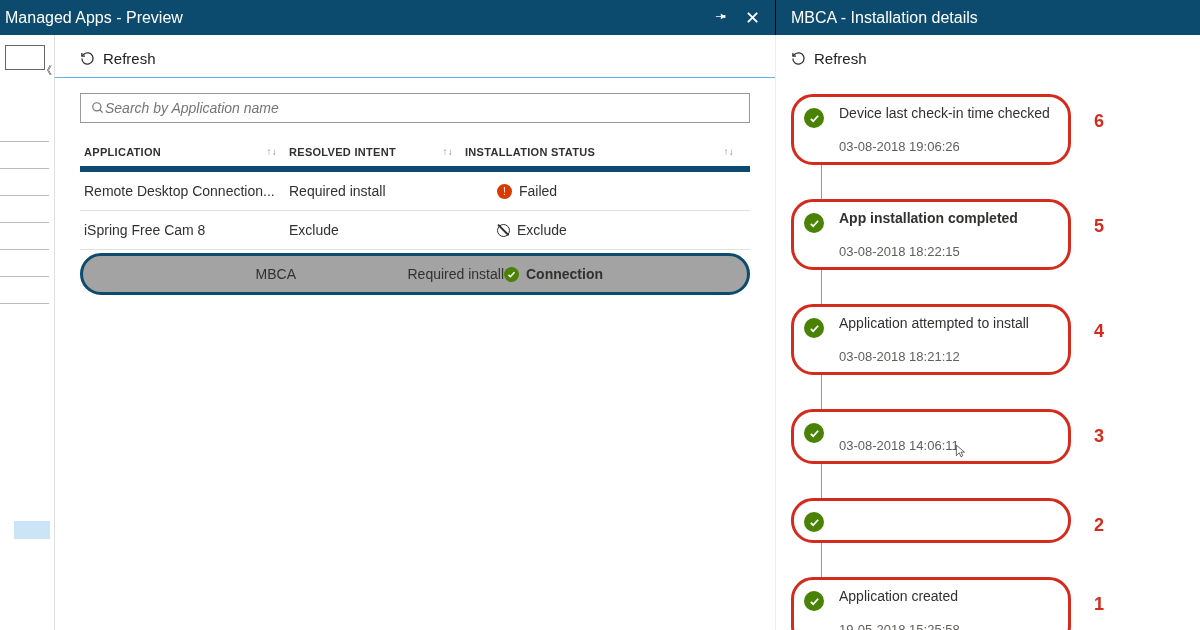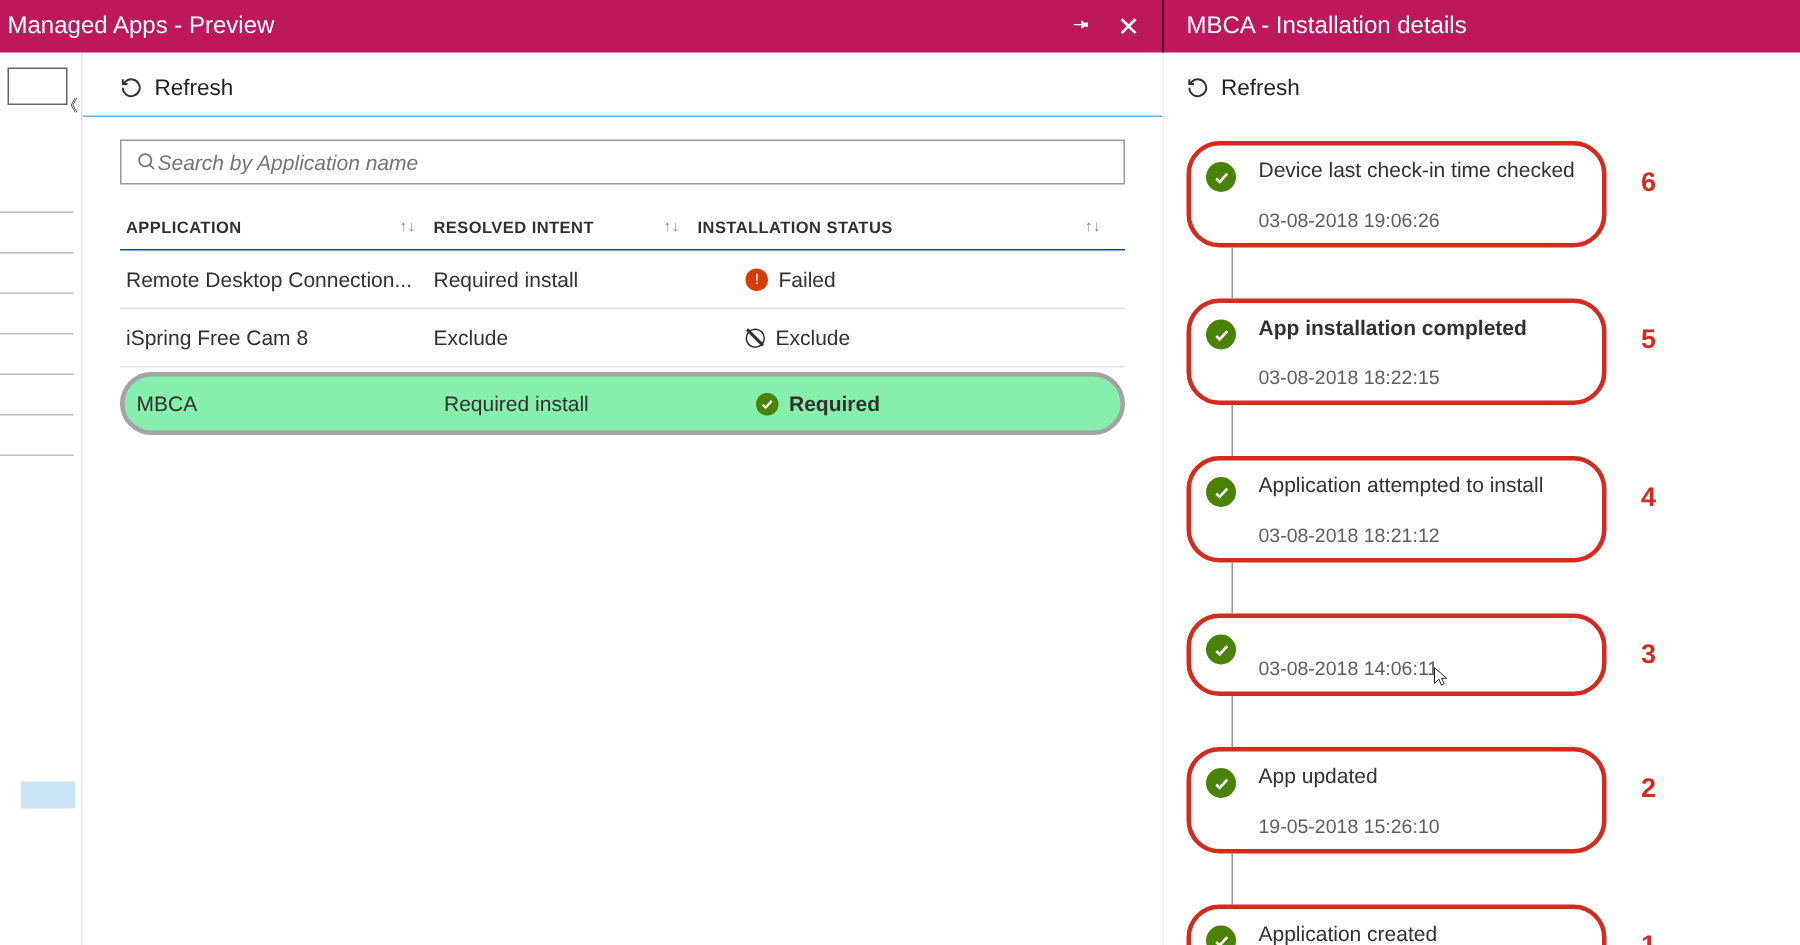--- a/index.html
+++ b/index.html
@@ -1,50 +1,50 @@
 <!DOCTYPE html>
 <html><head>
 <meta charset="utf-8">
 <style>
 * { box-sizing: border-box; margin: 0; padding: 0; font-family: "Segoe UI", Arial, sans-serif; }
 body { width: 1200px; height: 630px; overflow: hidden; background: #fff; }
 
 .container { display: flex; width: 100%; height: 100%; }
 
-.header-bar { position: absolute; top: 0; left: 0; right: 0; height: 35px; background: #be185d; color: #fff; display: flex; align-items: center; z-index: 10; }
+.header-bar { position: absolute; top: 0; left: 0; right: 0; height: 35px; background: #0c4a6e; color: #fff; display: flex; align-items: center; z-index: 10; }
 .header-left { flex: 0 0 775px; display: flex; align-items: center; padding-left: 5px; font-size: 16px; font-weight: 300; }
 .header-icons { margin-left: auto; margin-right: 15px; display: flex; gap: 18px; align-items: center; }
 .header-right { flex: 1; display: flex; align-items: center; padding-left: 15px; font-size: 16px; font-weight: 300; border-left: 1px solid #000; height: 100%; }
 
 .left-rail { width: 55px; min-width: 55px; margin-top: 35px; border-right: 1px solid #e0e0e0; background: #fff; position: relative; }
 .rail-box { width: 40px; height: 25px; border: 1px solid #666; margin: 10px 5px; background: #fff; }
 .rail-line { height: 27px; border-bottom: 1px solid #bbb; margin: 0 5px 0 0; }
 .rail-collapse { position: absolute; top: 28px; right: 2px; font-size: 11px; }
 .rail-blue { position: absolute; bottom: 91px; left: 14px; width: 36px; height: 18px; background: #cce5f6; }
 
 .main-panel { width: 720px; margin-top: 35px; padding: 15px 25px 0 25px; display: flex; flex-direction: column; }
 .refresh-row { display: flex; align-items: center; gap: 8px; font-size: 15px; color: #222; margin-bottom: 18px; }
 .refresh-icon-svg { width: 15px; height: 15px; }
 .underline-bar { height: 1px; background: #5bb5e8; margin: -8px -25px 15px -25px; }
 
 .search-box { display: flex; align-items: center; border: 1px solid #999; height: 30px; padding: 0 10px; margin-bottom: 15px; gap: 0; }
 .search-box input { border: none; outline: none; flex: 1; font-size: 14px; color: #767676; font-style: italic; }
 
 .table { width: 100%; }
 .thead, .trow { display: flex; align-items: center; }
-.thead { font-size: 11px; font-weight: 700; color: #323130; letter-spacing: 0.3px; border-bottom: 1px solid #0c4a6e; padding: 8px 4px; }
+.thead { font-size: 11px; font-weight: 700; color: #323130; letter-spacing: 0.3px; border-bottom: 6px solid #0c4a6e; padding: 8px 4px; }
 .th1 { width: 205px; position: relative; }
 .th2 { width: 176px; position: relative; }
 .th3 { flex: 1; position: relative; }
 .sort-arrows { position: absolute; right: 12px; top: 0; font-size: 10px; color: #888; }
 .trow { font-size: 14px; color: #323130; border-bottom: 1px solid #e1e1e1; padding: 11px 4px; }
 .td1 { width: 205px; }
 .td2 { width: 208px; }
 .td3 { flex: 1; display: flex; align-items: center; gap: 7px; }
-.trow.selected { background: #86efac; border: 3px solid #a3a3a3; border-radius: 22px; padding: 10px 8px; margin-top: 3px; }
+.trow.selected { background: #a3a3a3; border: 3px solid #0c4a6e; border-radius: 22px; padding: 10px 8px; margin-top: 3px; text-align: right; }
 .trow.selected .td3 { font-weight: 600; }
 
 .status-icon { width: 15px; height: 15px; display: inline-flex; border-radius: 50%; align-items: center; justify-content: center; font-size: 10px; color: #fff; }
 .status-icon.failed { background: #d83b01; }
 .status-icon.exclude-i { background: none; color: #323130; border: 1.5px solid #323130; width: 13px; height: 13px; }
 .status-icon.exclude-i::after { content: ""; width: 15px; height: 1.5px; background: #323130; transform: rotate(45deg); position: absolute; }
 .status-icon.installed { background: #498205; }
 
 .right-panel { flex: 1; margin-top: 35px; padding: 15px 5px 0 15px; display: flex; flex-direction: column; border-left: 1px solid #eee; }
 .right-panel .underline-bar { margin: -8px 0 12px -15px; }
@@ -144,21 +144,21 @@
 
       <div class="trow selected">
         <div class="td1">MBCA</div>
         <div class="td2">Required install</div>
         <div class="td3">
           <span class="status-icon installed">
             <svg width="9" height="9" viewBox="0 0 24 24" fill="none" stroke="#fff" stroke-width="4">
                 <polyline points="4 13 9 18 20 6"></polyline>
               </svg>
           </span>
-          <span>Required</span>
+          <span>Connection</span>
         </div>
       </div>
     </div>
   </div>
 
   <div class="right-panel">
     <div class="refresh-row">
       <svg class="refresh-icon-svg" viewBox="0 0 24 24" fill="none" stroke="#323130" stroke-width="2">
           <path d="M3 12a9 9 0 1 0 3-6.7L3 8"></path>
           <path d="M3 3v5h5"></path>
@@ -221,24 +221,20 @@
           <svg class="cursor-img" style="left:160px;top:30px;" viewBox="0 0 24 24">
             <path fill="#fff" stroke="#000" stroke-width="1" d="M4 2 L4 20 L9 15 L12 22 L15 20 L12 14 L18 14 Z"></path>
           </svg>
         </div>
         <div class="tl-item">
           <div class="tl-icon">
             <svg viewBox="0 0 24 24" fill="none" stroke="#fff" stroke-width="4">
               <polyline points="4 13 9 18 20 6"></polyline>
             </svg>
           </div>
-          <div class="tl-text">
-            <div class="tl-title">App updated</div>
-            <div class="tl-time">19-05-2018 15:26:10</div>
-          </div>
           <div class="tl-number">2</div>
           <div class="tl-connector"></div>
         </div>
         <div class="tl-item">
           <div class="tl-icon">
             <svg viewBox="0 0 24 24" fill="none" stroke="#fff" stroke-width="4">
               <polyline points="4 13 9 18 20 6"></polyline>
             </svg>
           </div>
           <div class="tl-text">

